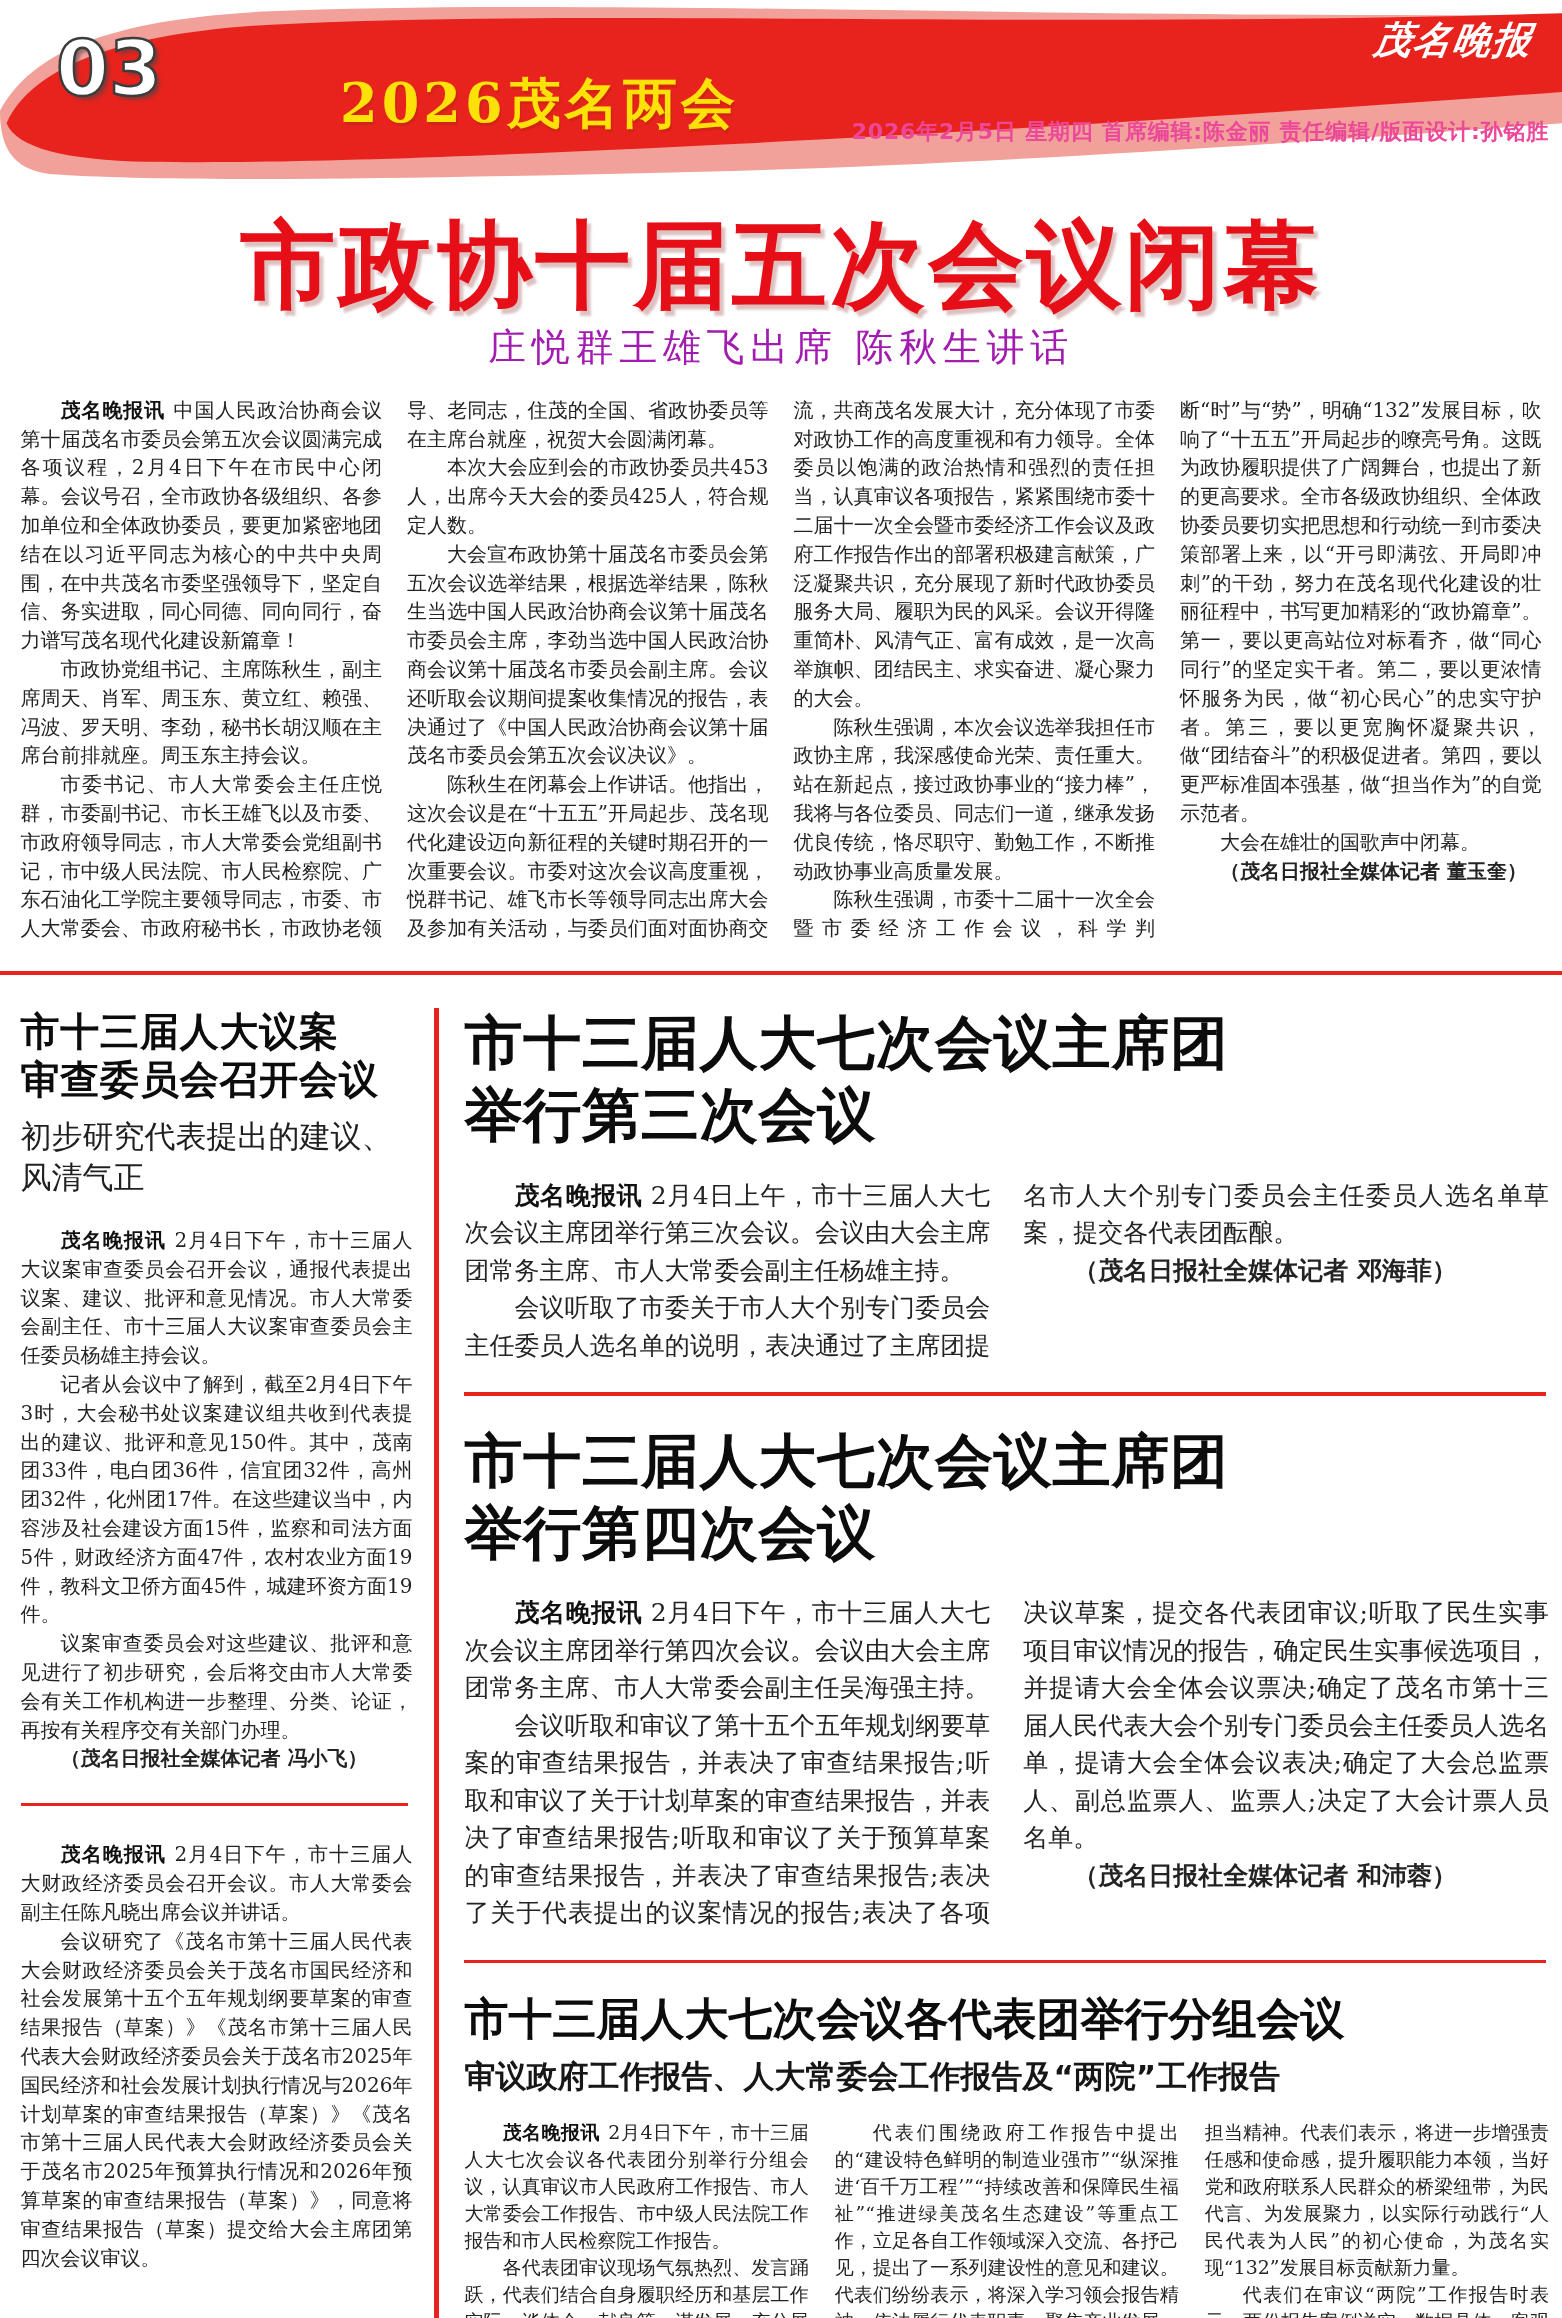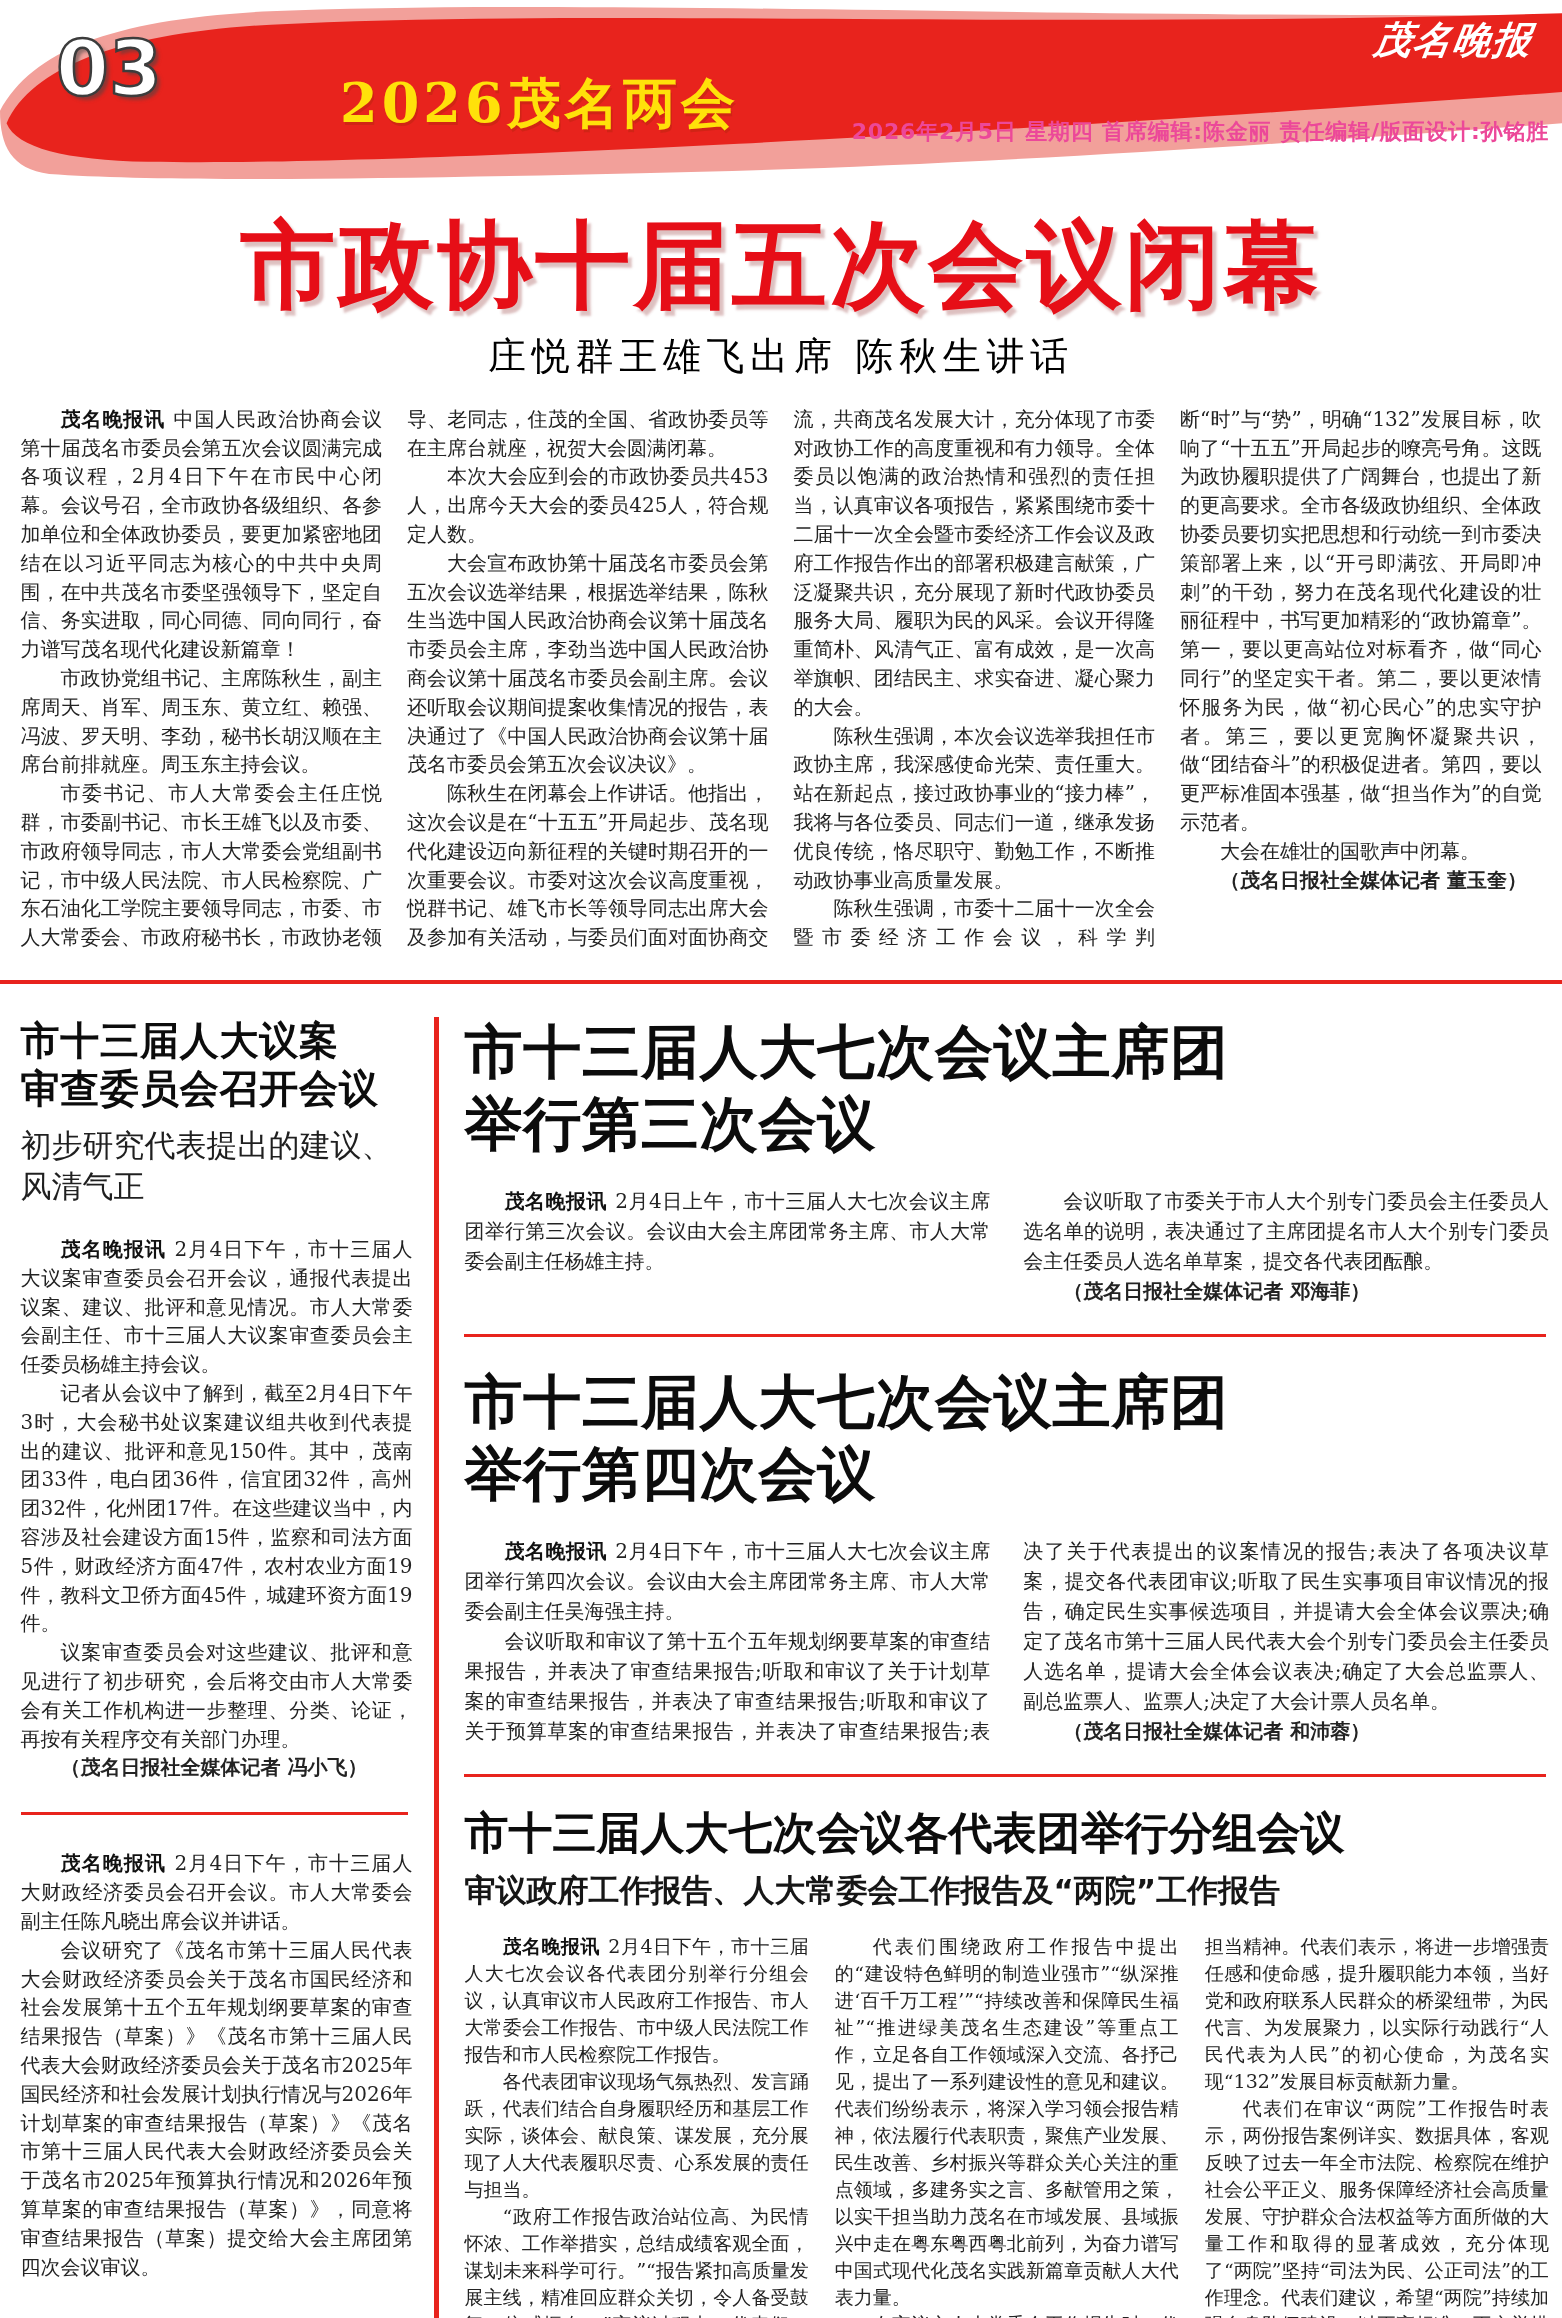--- a/index.html
+++ b/index.html
@@ -16,21 +16,21 @@
   .banner-title{position:absolute;left:340px;top:76px;color:#ffe10a;
     font:900 54px/1 "DejaVu Serif",serif;letter-spacing:4.1px;text-shadow:1.6px 2.5px 0 rgba(140,40,0,.25);}
   .dateline{position:absolute;right:13px;top:119px;color:#ec4899;
     font:700 22px/1.2 "DejaVu Sans",sans-serif;letter-spacing:0.8px;}
 
   
   .lead-article{padding:21.3px 20.5px 5px 20.5px;}
   .lead-title{margin:11.5px 0 1.6px 0;text-align:center;color:#e60e17;
     font:900 95px/1.12 "DejaVu Sans",sans-serif;letter-spacing:3.3px;
     text-shadow:4.1px 5px 2.5px rgba(150,60,60,.32);}
-  .lead-sub{margin:16px 0 25px 0;text-align:center;color:#000000;
+  .lead-sub{margin:7px 0 25px 0;text-align:center;color:#a21caf;
     font:500 38px/1.2 "DejaVu Sans",sans-serif;letter-spacing:5.7px;}
 
   .body-text p{margin:0;text-indent:2em;text-align:justify;color:#232323;}
   .lead-word{font-family:"DejaVu Sans",sans-serif;font-weight:700;margin-right:8.2px;color:#111;}
   .byline{font-family:"DejaVu Sans",sans-serif;font-weight:700;text-indent:0;
     text-align:right;padding-right:.6em;break-inside:avoid;color:#111;}
 
   .cols-4{column-count:4;column-gap:25px;}
   .cols-4 p{font-size:20px;line-height:1.44;}
 
@@ -43,21 +43,21 @@
   .col-right{flex:1;min-width:0;padding-left:25px;}
 
   .sec-title{margin:0;color:#0c0c0c;font:800 39px/1.24 "DejaVu Sans",sans-serif;letter-spacing:0.8px;}
   .sec-sub{margin:11.5px 0 0 0;color:#1f1f1f;font:400 31px/1.32 "DejaVu Sans",sans-serif;}
   .col-left .body-text{margin-top:28px;}
   .col-left .body-text p{font-size:20px;line-height:1.44;}
   .rule-left{height:3.3px;background:#e8231d;border:0;margin:30px 5px 34px 0;}
 
   .col-right .sec-title{font-size:58px;}
   .cols-2{column-count:2;column-gap:33px;margin-top:25px;}
-  .cols-2 p{font-size:20px;line-height:1.5;}
+  .cols-2 p{font-size:25px;line-height:1.5;}
   .rule-right{height:3.3px;background:#e8231d;border:0;margin:28px 3.3px 30px 0;}
 
   .grp-title{margin:0;color:#0c0c0c;font:800 44px/1.2 "DejaVu Sans",sans-serif;}
   .grp-sub{margin:10px 0 0 0;color:#161616;font:600 31px/1.3 "DejaVu Sans",sans-serif;}
   .cols-3{column-count:3;column-gap:26px;margin-top:23px;}
   .cols-3 p{font-size:19px;line-height:1.42;}
 </style>
 </head>
 <body>
 

